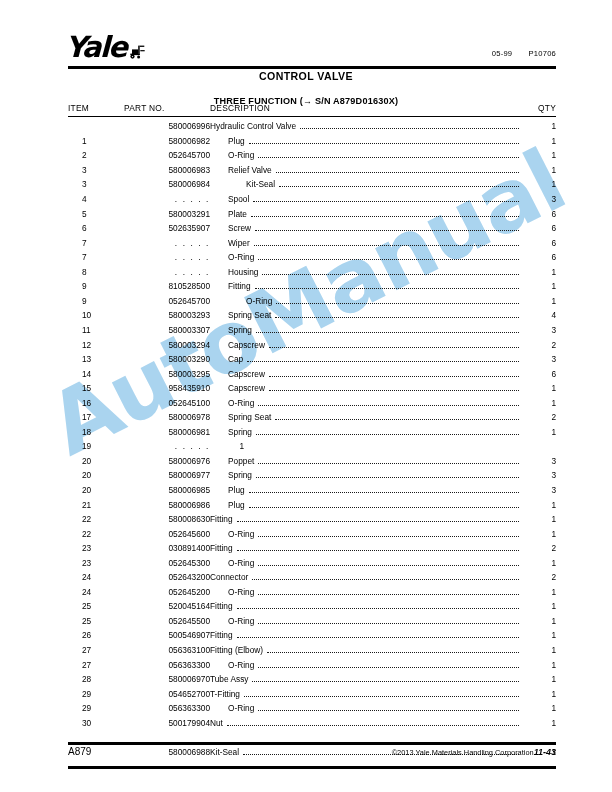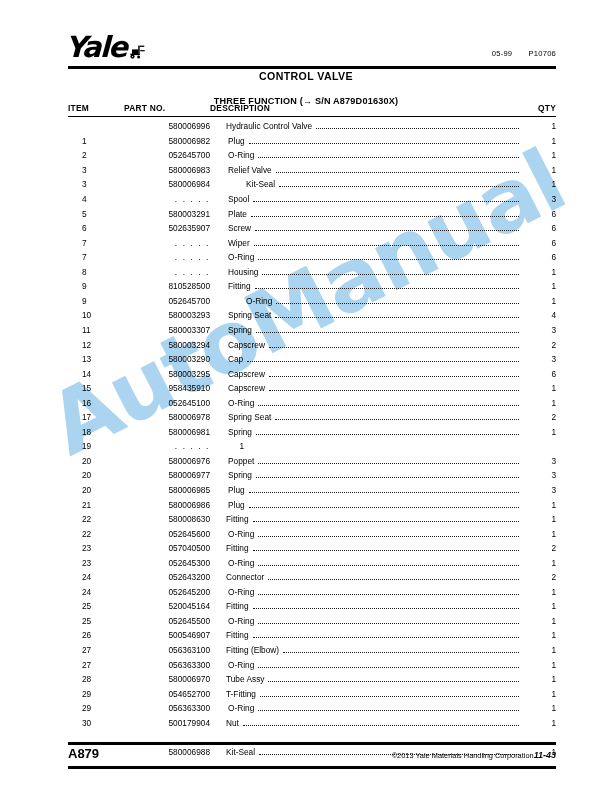--- a/index.html
+++ b/index.html
@@ -110,21 +110,21 @@
   .table-area {
     position: absolute;
     left: 68px; top: 103px;
     width: 488px;
     z-index: 2;
   }
   .thead {
     display: flex;
     align-items: flex-end;
     font-size: 8.4px;
-    font-weight: 700;
+    font-weight: 400;
     letter-spacing: 0.25px;
     padding-bottom: 3px;
   }
   .rule-head {
     height: 1.3px;
     background: #000;
     width: 100%;
   }
   .rule-bottom {
     height: 2.4px;
@@ -156,21 +156,21 @@
     width: 100%;
   }
   .desc-label { white-space: nowrap; }
   .lead {
     flex: 1 1 auto;
     border-bottom: 1px dotted #1a1a1a;
     margin: 0 3px 2.2px 4px;
     min-width: 6px;
     height: 1px;
   }
-  .row.ind0 .desc-inner { padding-left: 16px; justify-content: center; }
+  .row.ind0 .desc-inner { padding-left: 0px; justify-content: center; }
   .row.ind1 .desc-inner { padding-left: 18px; }
   .row.ind2 .desc-inner { padding-left: 36px; }
 
   .dots-part { letter-spacing: 1.6px; font-size: 8.3px; }
 
   
   .rule-foot {
     position: absolute;
     left: 68px; top: 742px;
     width: 488px; height: 2.6px;
@@ -178,21 +178,21 @@
     z-index: 2;
   }
   .footer {
     position: absolute;
     left: 68px; top: 746px;
     width: 488px;
     display: flex;
     align-items: baseline;
     z-index: 3;
   }
-  .foot-left  { font-size: 13px; flex: 0 0 auto; font-weight: bold; }
+  .foot-left  { font-size: 10px; flex: 0 0 auto; }
   .foot-mid   { flex: 1 1 auto; text-align: right; font-size: 7.4px; }
   .foot-right { flex: 0 0 auto; font-size: 9px; font-weight: 700; font-style: italic; }
 </style>
 </head>
 <body>
 
 <div class="page">
 
   <div class="watermark">
     <span>AutoManual</span>
@@ -543,21 +543,21 @@
           <div class="col-desc">
             <div class="desc-inner">
               <span class="desc-label">O-Ring</span>
               <span class="lead"></span>
             </div>
           </div>
           <div class="col-qty">1</div>
         </div>
         <div class="row ind0">
           <div class="col-item">23</div>
-          <div class="col-part">057040500</div>
+          <div class="col-part">030891400</div>
           <div class="col-desc">
             <div class="desc-inner">
               <span class="desc-label">Fitting</span>
               <span class="lead"></span>
             </div>
           </div>
           <div class="col-qty">2</div>
         </div>
         <div class="row ind1">
           <div class="col-item">23</div>

